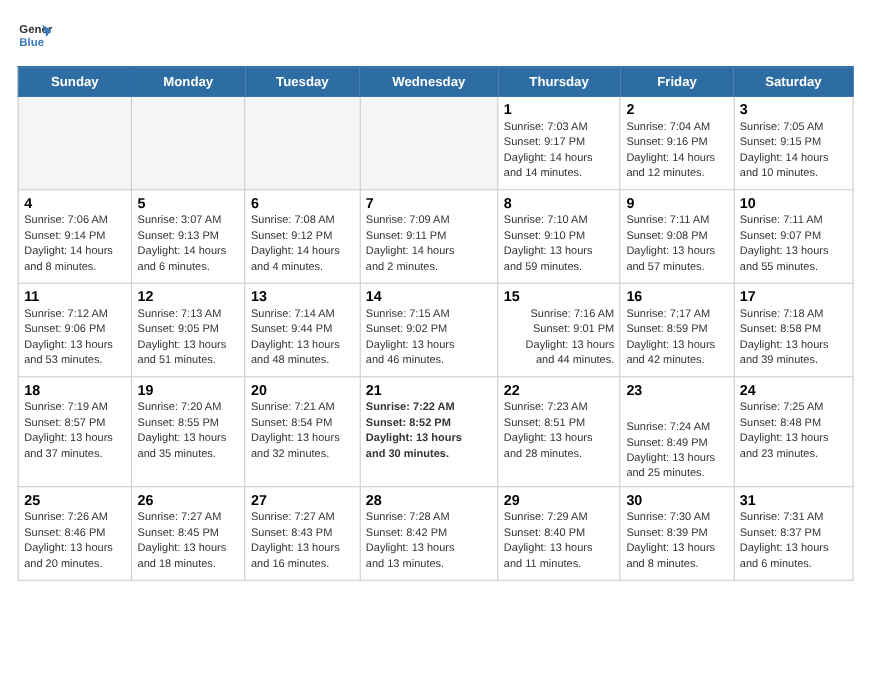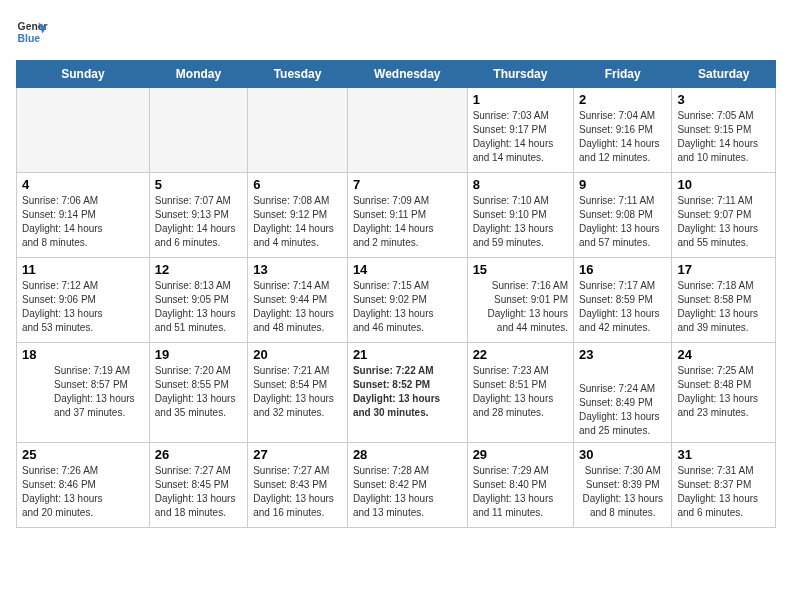--- a/index.html
+++ b/index.html
@@ -131,21 +131,21 @@
       <tr>
         <td>
           <div class="day-number">4</div>
           <div class="day-info" style="white-space: pre-line;">Sunrise: 7:06 AM
 Sunset: 9:14 PM
 Daylight: 14 hours
 and 8 minutes.</div>
         </td>
         <td>
           <div class="day-number">5</div>
-          <div class="day-info" style="white-space: pre-line;">Sunrise: 7:07 AM
+          <div class="day-info" style="white-space: pre-line;">Sunrise: 3:07 AM
 Sunset: 9:13 PM
 Daylight: 14 hours
 and 6 minutes.</div>
         </td>
         <td>
           <div class="day-number">6</div>
           <div class="day-info" style="white-space: pre-line;">Sunrise: 7:08 AM
 Sunset: 9:12 PM
 Daylight: 14 hours
 and 4 minutes.</div>
@@ -182,21 +182,21 @@
       <tr>
         <td>
           <div class="day-number">11</div>
           <div class="day-info" style="white-space: pre-line;">Sunrise: 7:12 AM
 Sunset: 9:06 PM
 Daylight: 13 hours
 and 53 minutes.</div>
         </td>
         <td>
           <div class="day-number">12</div>
-          <div class="day-info" style="white-space: pre-line;">Sunrise: 8:13 AM
+          <div class="day-info" style="white-space: pre-line;">Sunrise: 7:13 AM
 Sunset: 9:05 PM
 Daylight: 13 hours
 and 51 minutes.</div>
         </td>
         <td>
           <div class="day-number">13</div>
           <div class="day-info" style="white-space: pre-line;">Sunrise: 7:14 AM
 Sunset: 9:44 PM
 Daylight: 13 hours
 and 48 minutes.</div>
@@ -226,21 +226,21 @@
           <div class="day-number">17</div>
           <div class="day-info" style="white-space: pre-line;">Sunrise: 7:18 AM
 Sunset: 8:58 PM
 Daylight: 13 hours
 and 39 minutes.</div>
         </td>
       </tr>
       <tr>
         <td>
           <div class="day-number">18</div>
-          <div class="day-info" style="white-space: pre-line; margin-left: 32px;">Sunrise: 7:19 AM
+          <div class="day-info" style="white-space: pre-line;">Sunrise: 7:19 AM
 Sunset: 8:57 PM
 Daylight: 13 hours
 and 37 minutes.</div>
         </td>
         <td>
           <div class="day-number">19</div>
           <div class="day-info" style="white-space: pre-line;">Sunrise: 7:20 AM
 Sunset: 8:55 PM
 Daylight: 13 hours
 and 35 minutes.</div>
@@ -312,21 +312,21 @@
         </td>
         <td>
           <div class="day-number">29</div>
           <div class="day-info" style="white-space: pre-line;">Sunrise: 7:29 AM
 Sunset: 8:40 PM
 Daylight: 13 hours
 and 11 minutes.</div>
         </td>
         <td>
           <div class="day-number">30</div>
-          <div class="day-info" style="white-space: pre-line; text-align: center;">Sunrise: 7:30 AM
+          <div class="day-info" style="white-space: pre-line;">Sunrise: 7:30 AM
 Sunset: 8:39 PM
 Daylight: 13 hours
 and 8 minutes.</div>
         </td>
         <td>
           <div class="day-number">31</div>
           <div class="day-info" style="white-space: pre-line;">Sunrise: 7:31 AM
 Sunset: 8:37 PM
 Daylight: 13 hours
 and 6 minutes.</div>

